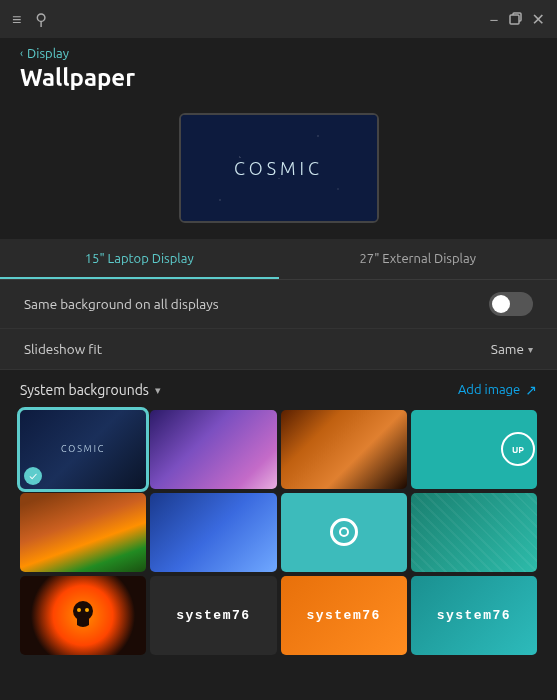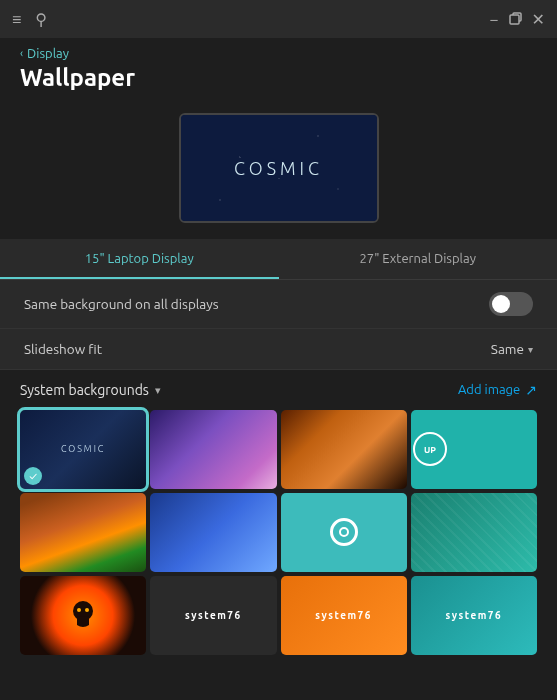--- a/index.html
+++ b/index.html
@@ -249,21 +249,21 @@
     .wp-cosmic-text {
       color: #c8dff0;
       font-size: 9px;
       letter-spacing: 2px;
       font-weight: 300;
     }
     .wp-potential-teal {
       background: #20b2aa;
       display: flex;
       align-items: center;
-      justify-content: flex-start;
+      justify-content: flex-end;
     }
     .wp-pop-os {
       background: #3dbbbb;
       display: flex;
       align-items: center;
       justify-content: center;
     }
     .wp-spooky {
       background: #1a0a05;
       display: flex;
@@ -292,24 +292,25 @@
       justify-content: center;
     }
     .wp-sys76-teal {
       background: linear-gradient(135deg, #1a9090 0%, #2dbbbb 100%);
       display: flex;
       align-items: center;
       justify-content: center;
     }
     .wp-text {
       color: #fff;
-      font-size: 10px;
+      font-size: 13px;
       letter-spacing: 1.5px;
       font-weight: 600;
       text-transform: lowercase;
+      font-family: Liberation Mono, monospace;
     }
 
     .wp-pop-os-circle {
       width: 28px;
       height: 28px;
       border: 3px solid white;
       border-radius: 50%;
       display: flex;
       align-items: center;
       justify-content: center;

